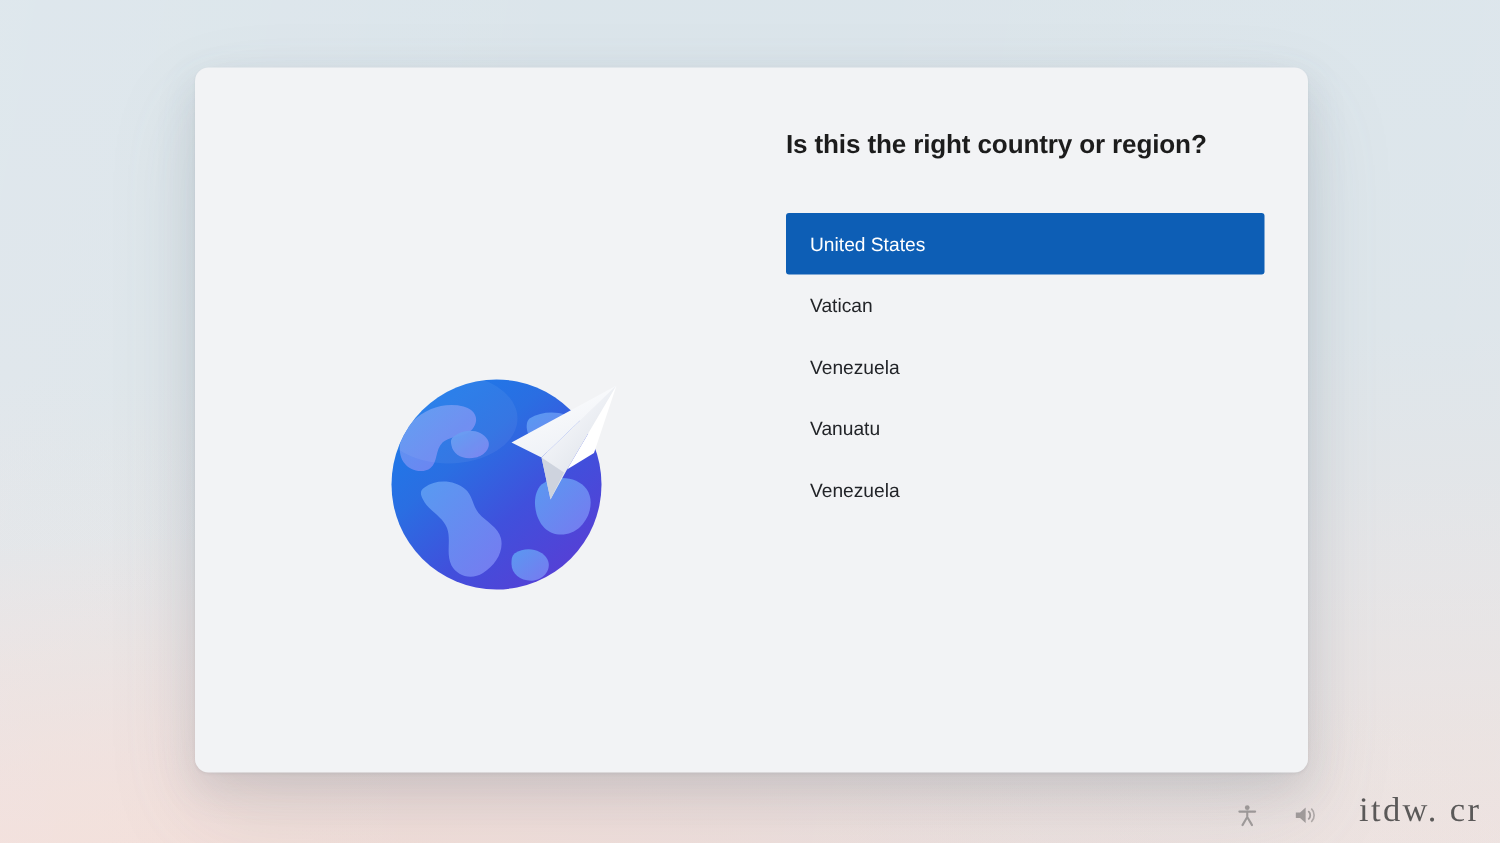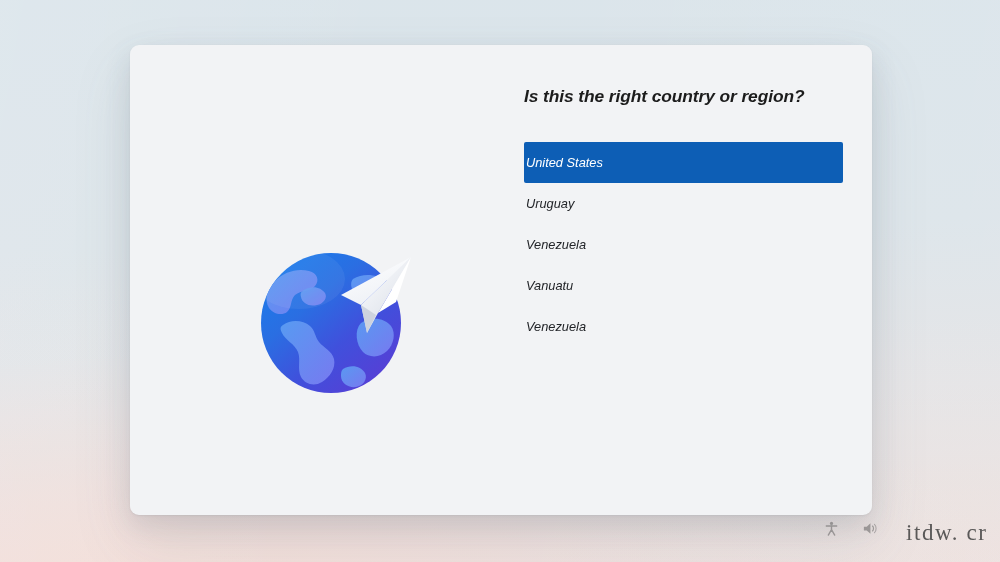--- a/index.html
+++ b/index.html
@@ -38,21 +38,20 @@
     top: 45px;
     width: 742px;
     height: 470px;
     background: #f2f3f5;
     border-radius: 9px;
     box-shadow:
       0 1px 2px rgba(90,100,110,0.10),
       0 10px 26px rgba(92,104,116,0.16),
       0 26px 60px rgba(92,104,116,0.13);
     overflow: hidden;
-    font-style: italic;
   }
   #card-inner {
     position: absolute;
     inset: 0;
   }
 
   
   #illustration {
     position: absolute;
     left: 0;
@@ -94,41 +93,41 @@
     position: absolute;
     left: 0;
     top: 97px;
     width: 319px;
   }
   .country-item {
     position: relative;
     height: 41px;
     display: flex;
     align-items: center;
-    padding-left: 2px;
+    padding-left: 16px;
     box-sizing: border-box;
     font-size: 12.8px;
     color: #222428;
     border-radius: 2px;
     cursor: default;
   }
   .country-item.selected {
     background: #0d5eb5;
     color: #ffffff;
     height: 41px;
   }
 
   
   #watermark {
     position: absolute;
     left: 824px;
     top: 521px;
     height: 30px;
     display: flex;
-    align-items: flex-start;
+    align-items: flex-end;
     gap: 23px;
     opacity: 0.82;
   }
   .wm-icon {
     width: 15px;
     height: 15px;
     display: block;
     opacity: 0.55;
   }
   #watermark-text {
@@ -206,21 +205,21 @@
     </div>
 
     <div id="right-pane">
       <div id="page-title">Is this the right country or region?</div>
 
       <div id="country-list">
         <div class="country-item selected">
           <span>United States</span>
         </div>
         <div class="country-item">
-          <span>Uruguay</span>
+          <span>Vatican</span>
         </div>
         <div class="country-item">
           <span>Venezuela</span>
         </div>
         <div class="country-item">
           <span>Vanuatu</span>
         </div>
         <div class="country-item">
           <span>Venezuela</span>
         </div>

